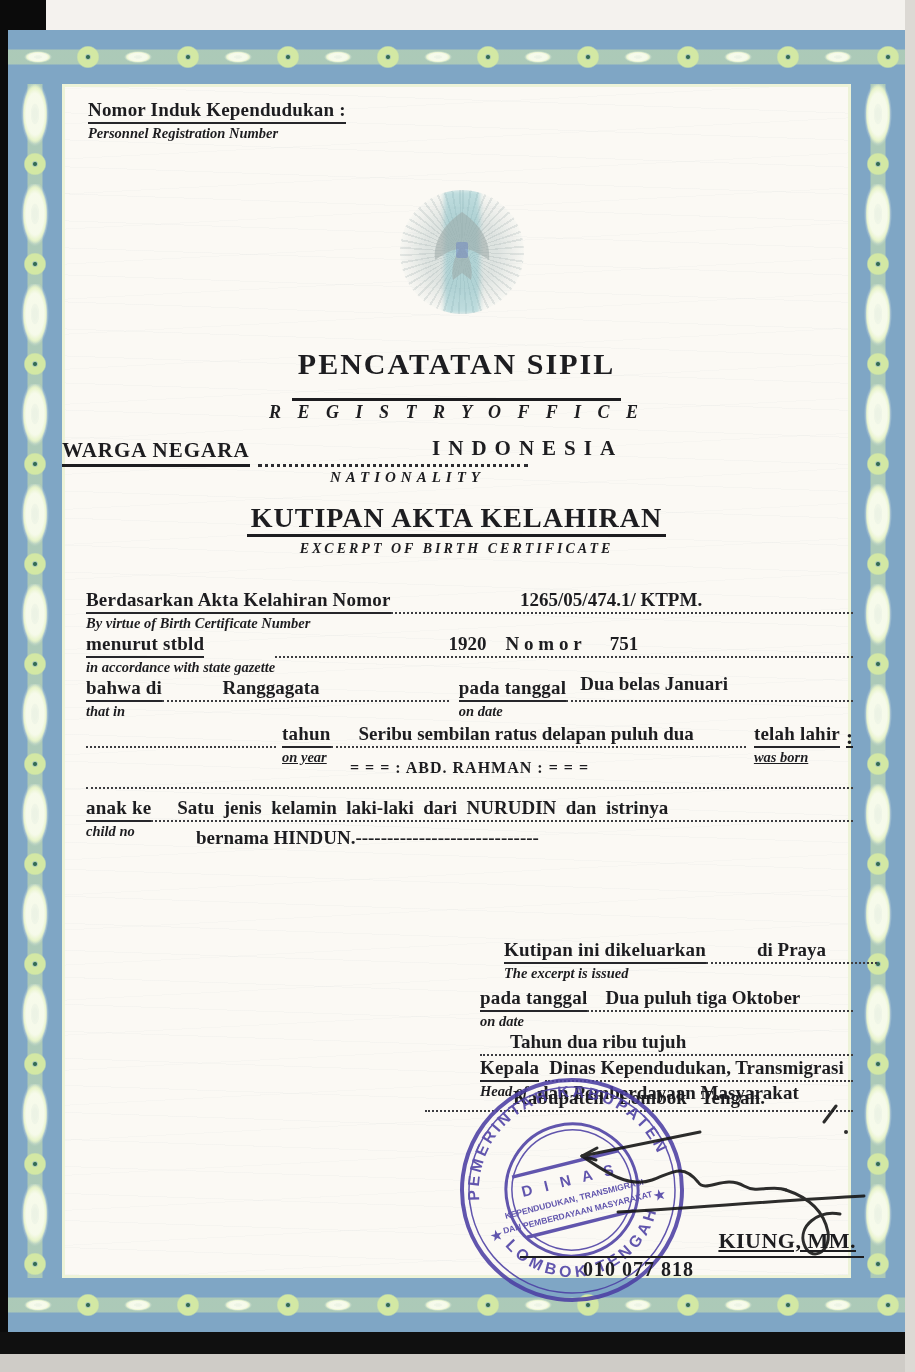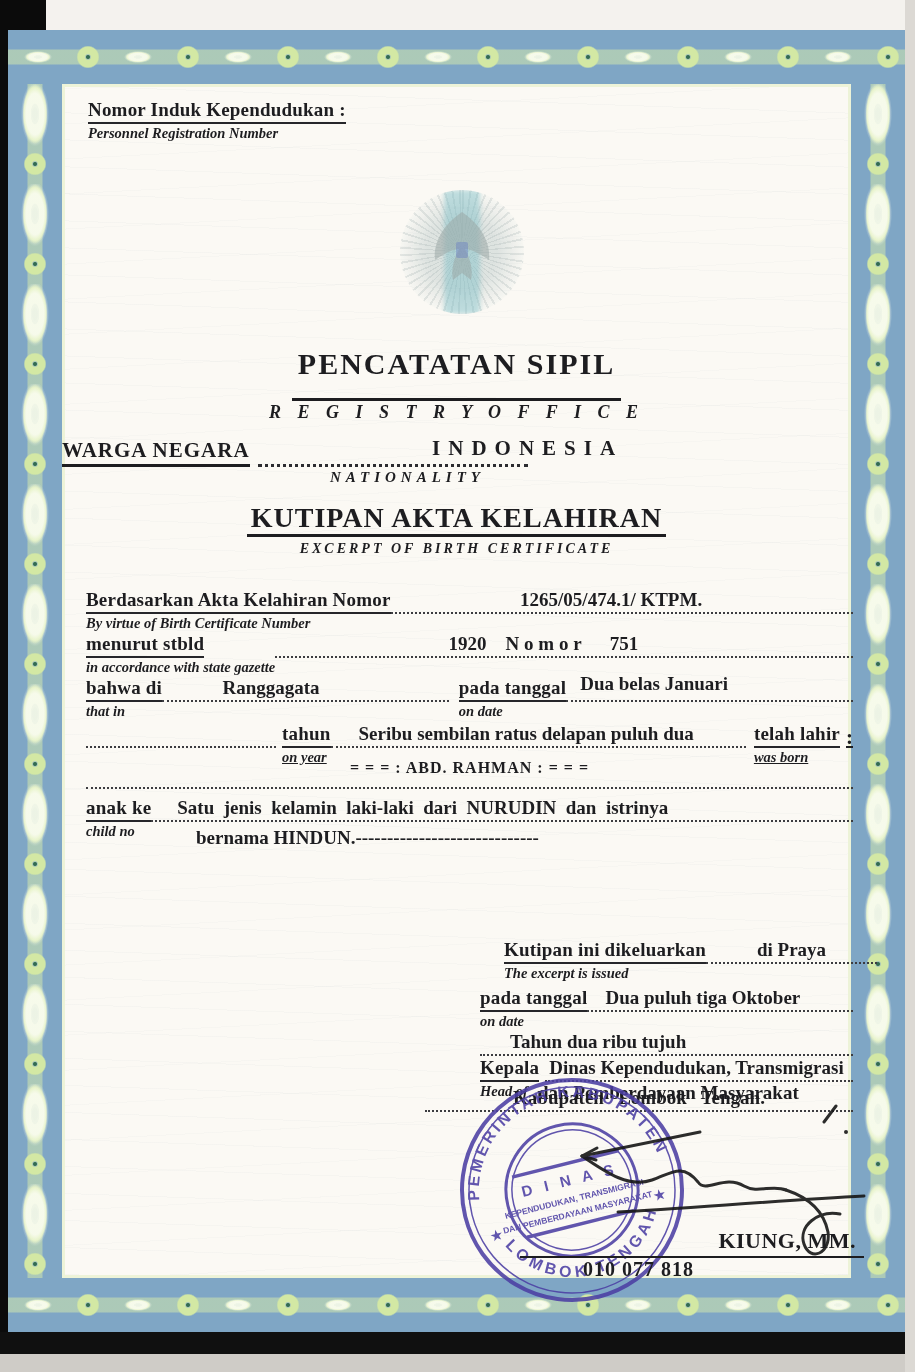--- a/index.html
+++ b/index.html
@@ -275,16 +275,16 @@
       <path d="M152 42 L34 66"></path>
       <path d="M34 66 l15 -8 M34 66 l14 4"></path>
       <path d="M34 66 C60 84 82 98 104 90 C122 84 134 72 150 92 C158 104 176 84 196 96 C210 104 224 94 238 100"></path>
       <path d="M238 100 C262 108 276 122 280 142 C283 164 262 172 256 154 C250 136 270 120 292 124"></path>
       <path d="M70 122 C140 118 240 110 316 106"></path>
       <path d="M276 32 l12 -16"></path>
       <circle cx="298" cy="42" r="2" fill="#161616" stroke="none"></circle>
     </g>
   </svg>
 
-  <div class="abs name-line" style="left:512px;top:1198px;width:336px;">KIUNG, MM.</div>
+  <div class="abs name-line" style="left:512px;top:1198px;width:336px;text-decoration:underline;">KIUNG, MM.</div>
   <div class="abs nip-line" style="left:575px;top:1228px;">010 077 818</div>
 
 </div>
 
 </body></html>

